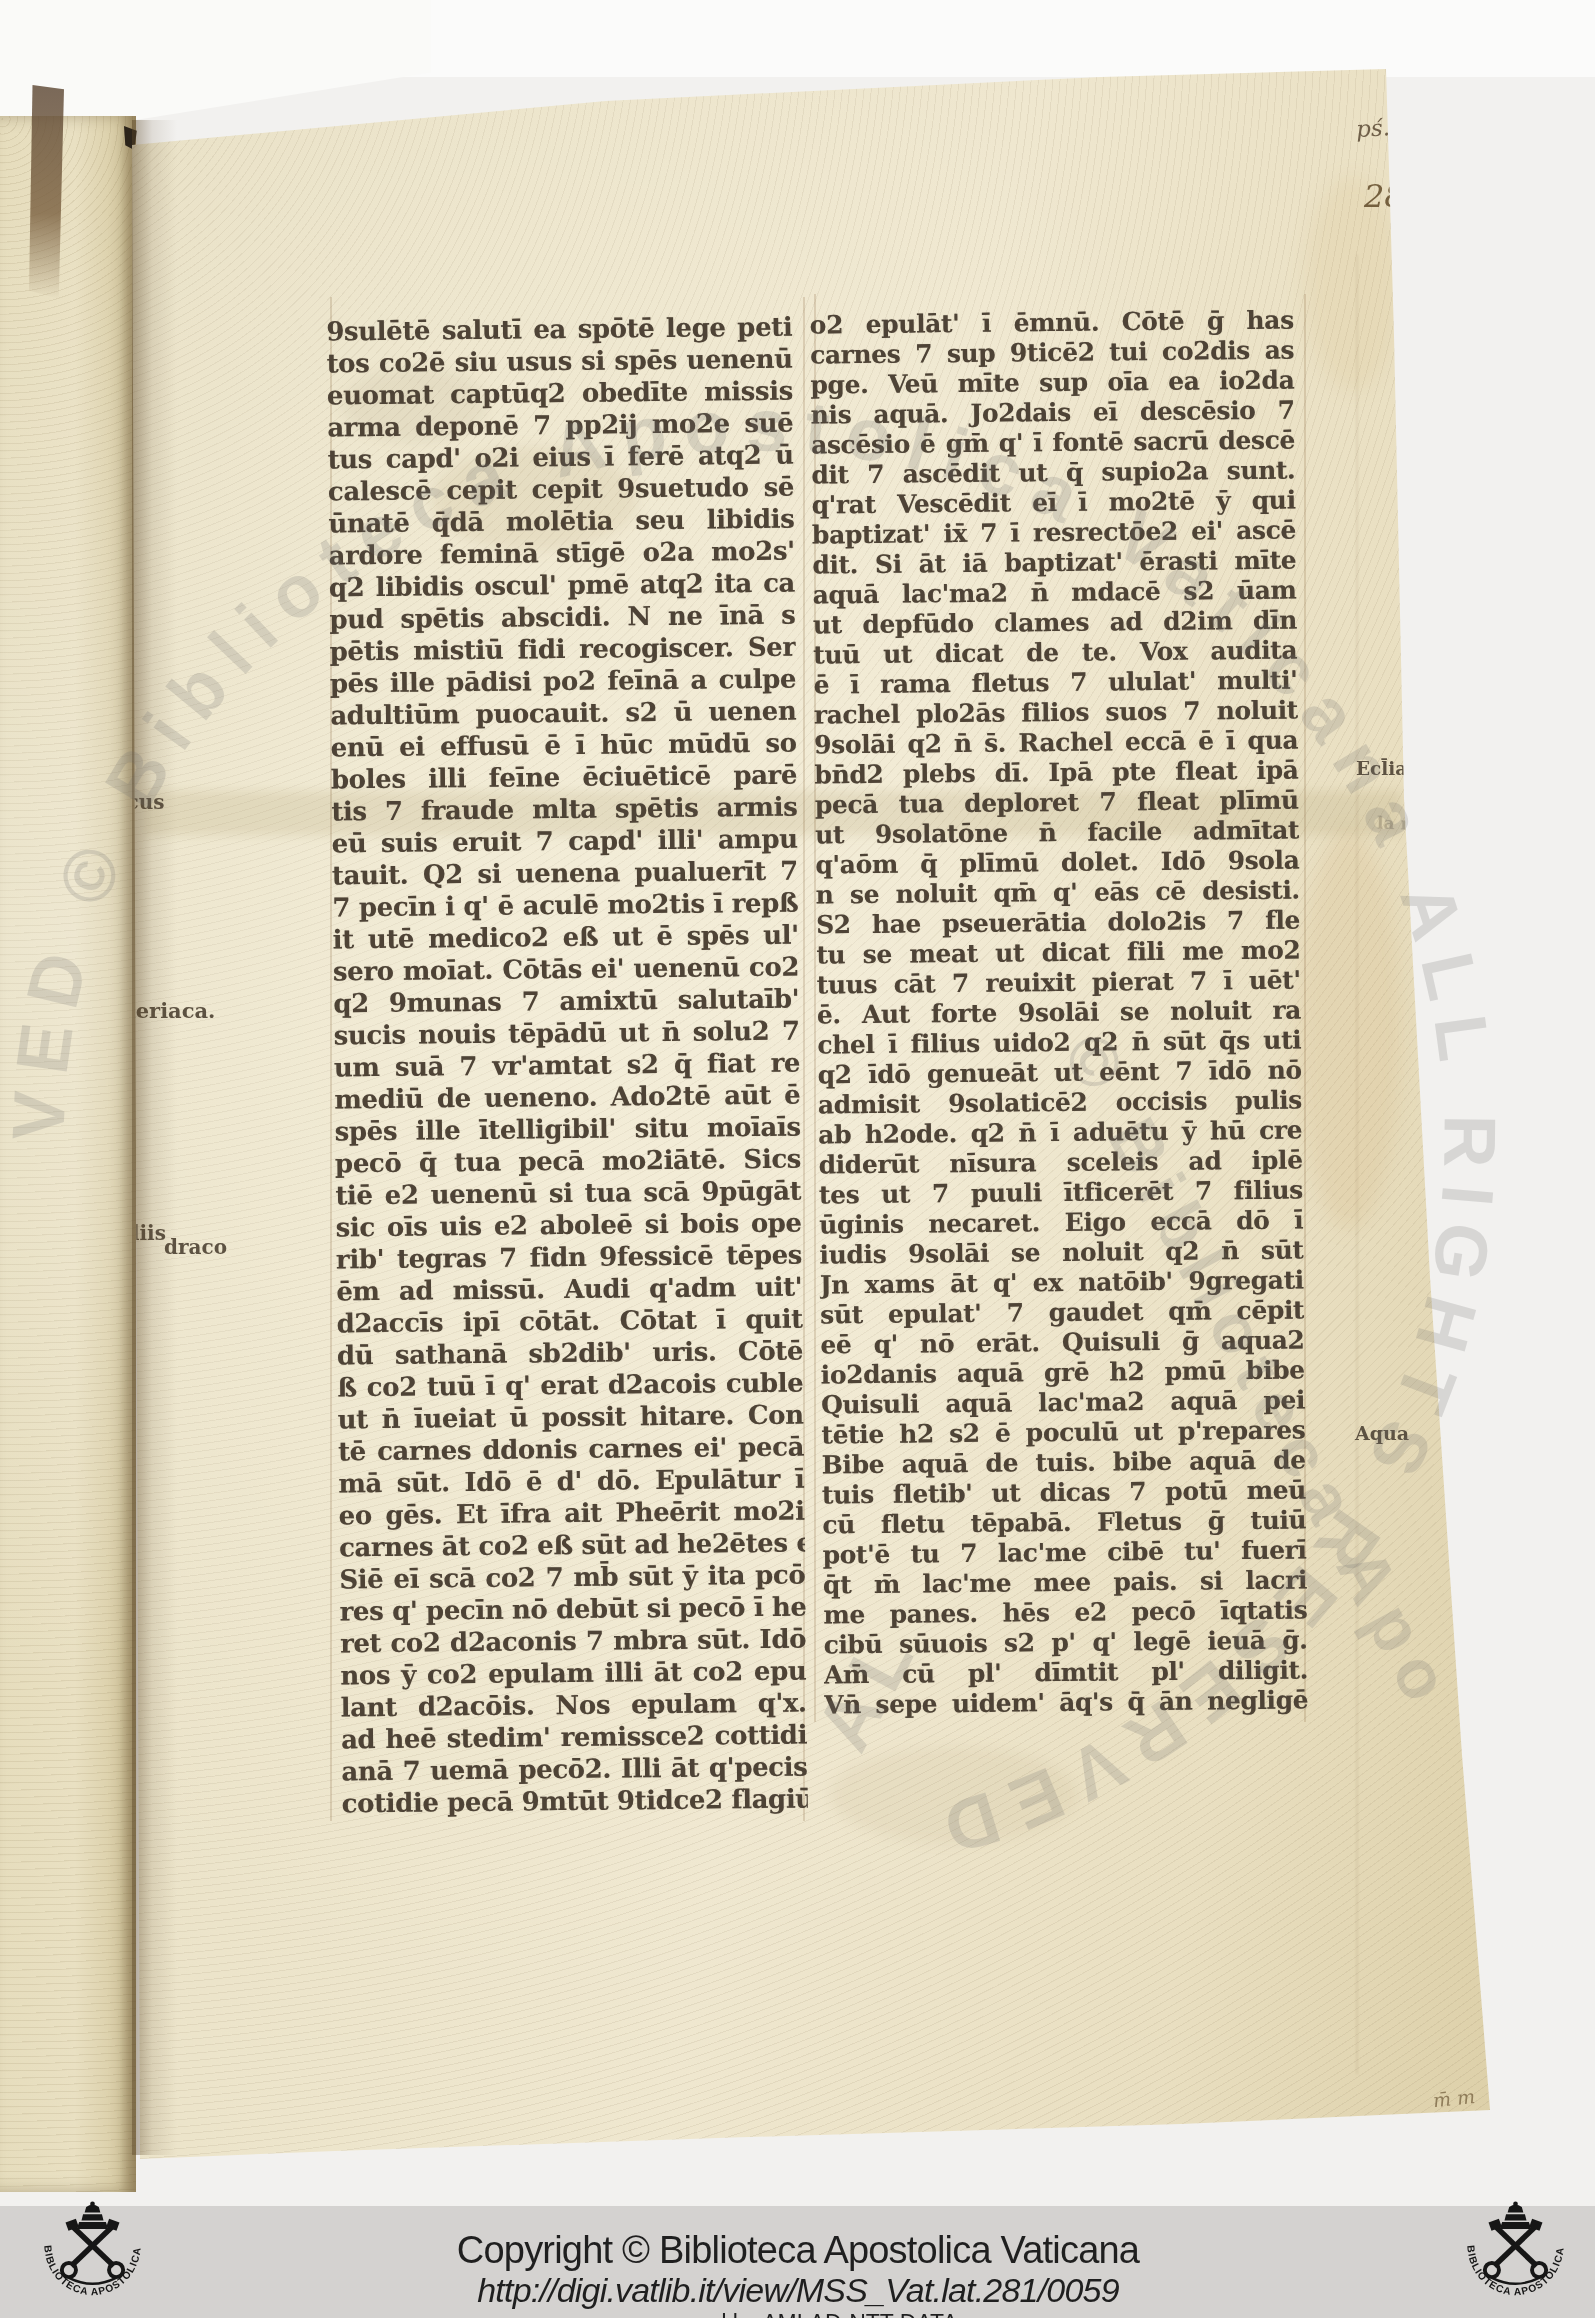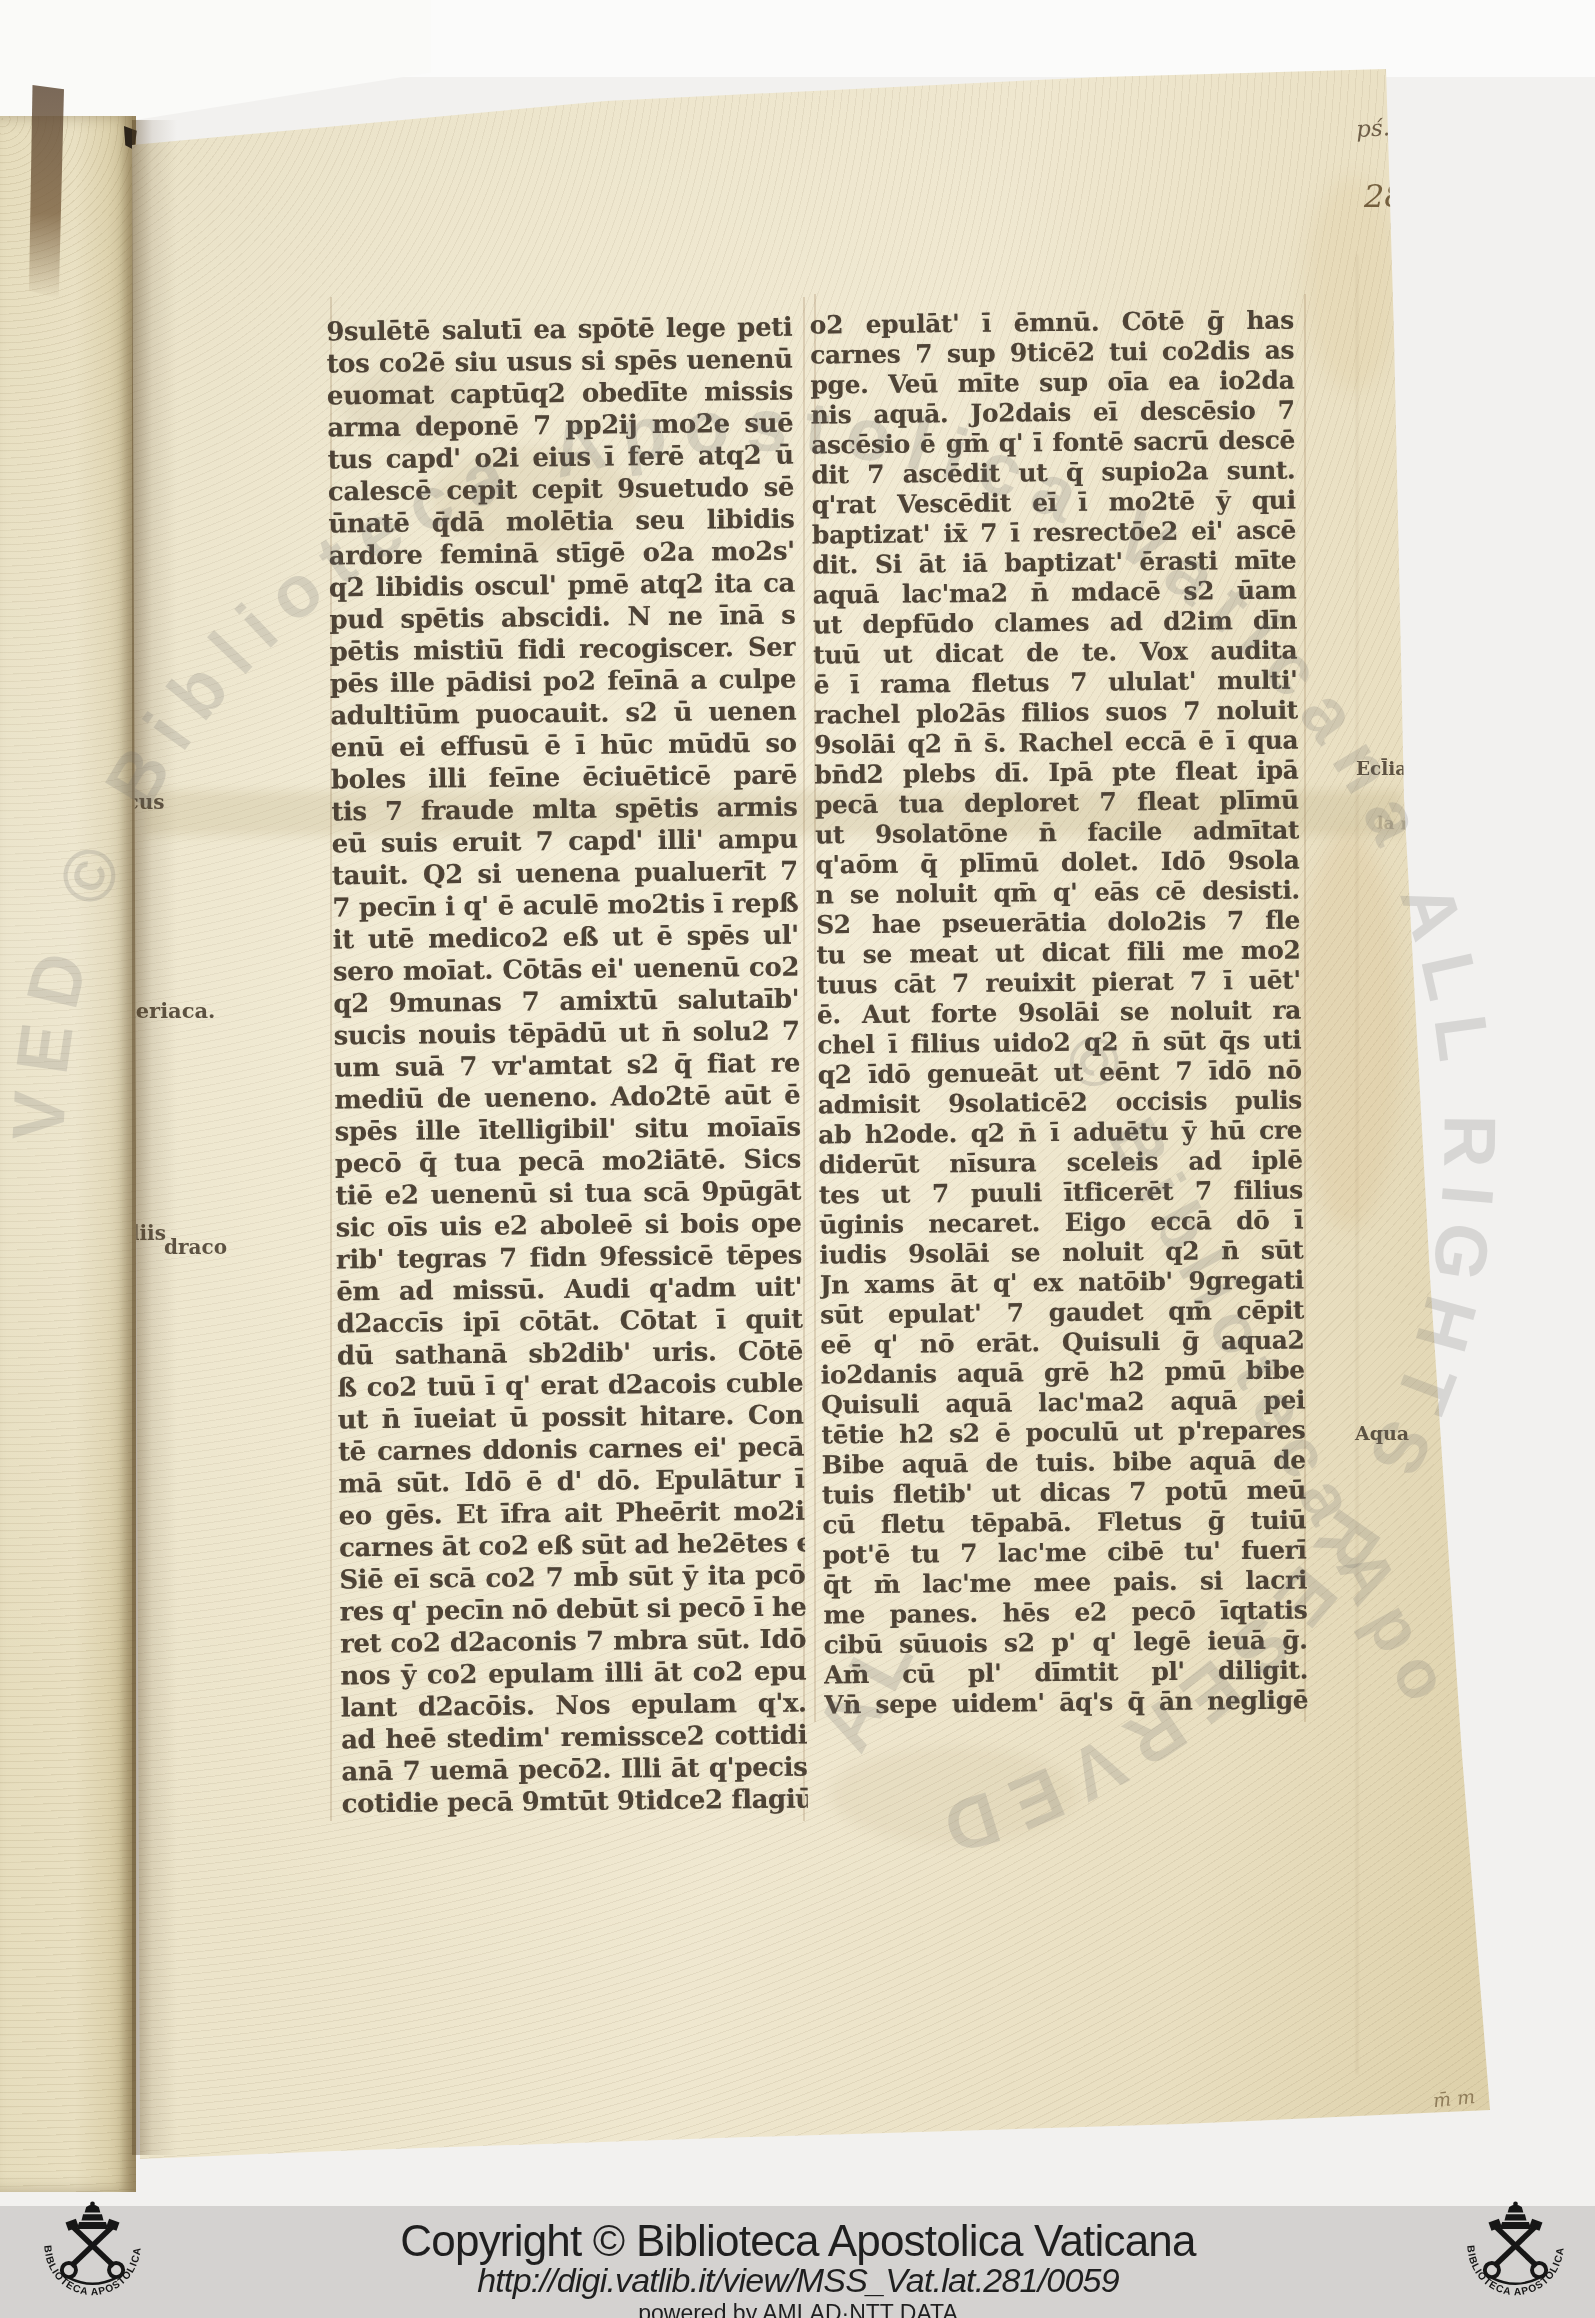--- a/index.html
+++ b/index.html
@@ -37,21 +37,21 @@
   .col2 .ms-line{height:30px;line-height:30px;}
   .note{font-family:"DejaVu Serif",serif;font-weight:700;color:#5d5242;font-size:20px;white-space:nowrap;}
   .note .red-init{color:#b5382c;font-size:27px;}
   .hand{font-family:"DejaVu Serif",serif;font-style:italic;color:#75603f;white-space:nowrap;}
   
   .wm-frag{font-family:"Liberation Sans",sans-serif;font-weight:700;color:#6e6e6e;opacity:.20;letter-spacing:12.8px;white-space:nowrap;pointer-events:none;}
   svg.wm{left:0;top:0;pointer-events:none;}
   
   .footer{left:0;top:2206px;width:1596px;height:113px;background:#d4d2d0;}
   .footer-text{left:0;top:2206px;width:1596px;text-align:center;color:#1f1f1f;}
-  .f1{font-size:44px;line-height:41px;margin-top:14px;letter-spacing:-0.8px;}
+  .f1{font-size:38px;line-height:41px;margin-top:24px;letter-spacing:-0.8px;}
   .f2{font-size:34px;line-height:38px;letter-spacing:-0.8px;font-style:italic;}
   .f3{font-size:23px;line-height:29px;}
   .bav-logo{width:121px;height:118px;}
 </style>
 </head>
 <body>
 
 <div>
 
   <div class="abs bg-top"></div>

